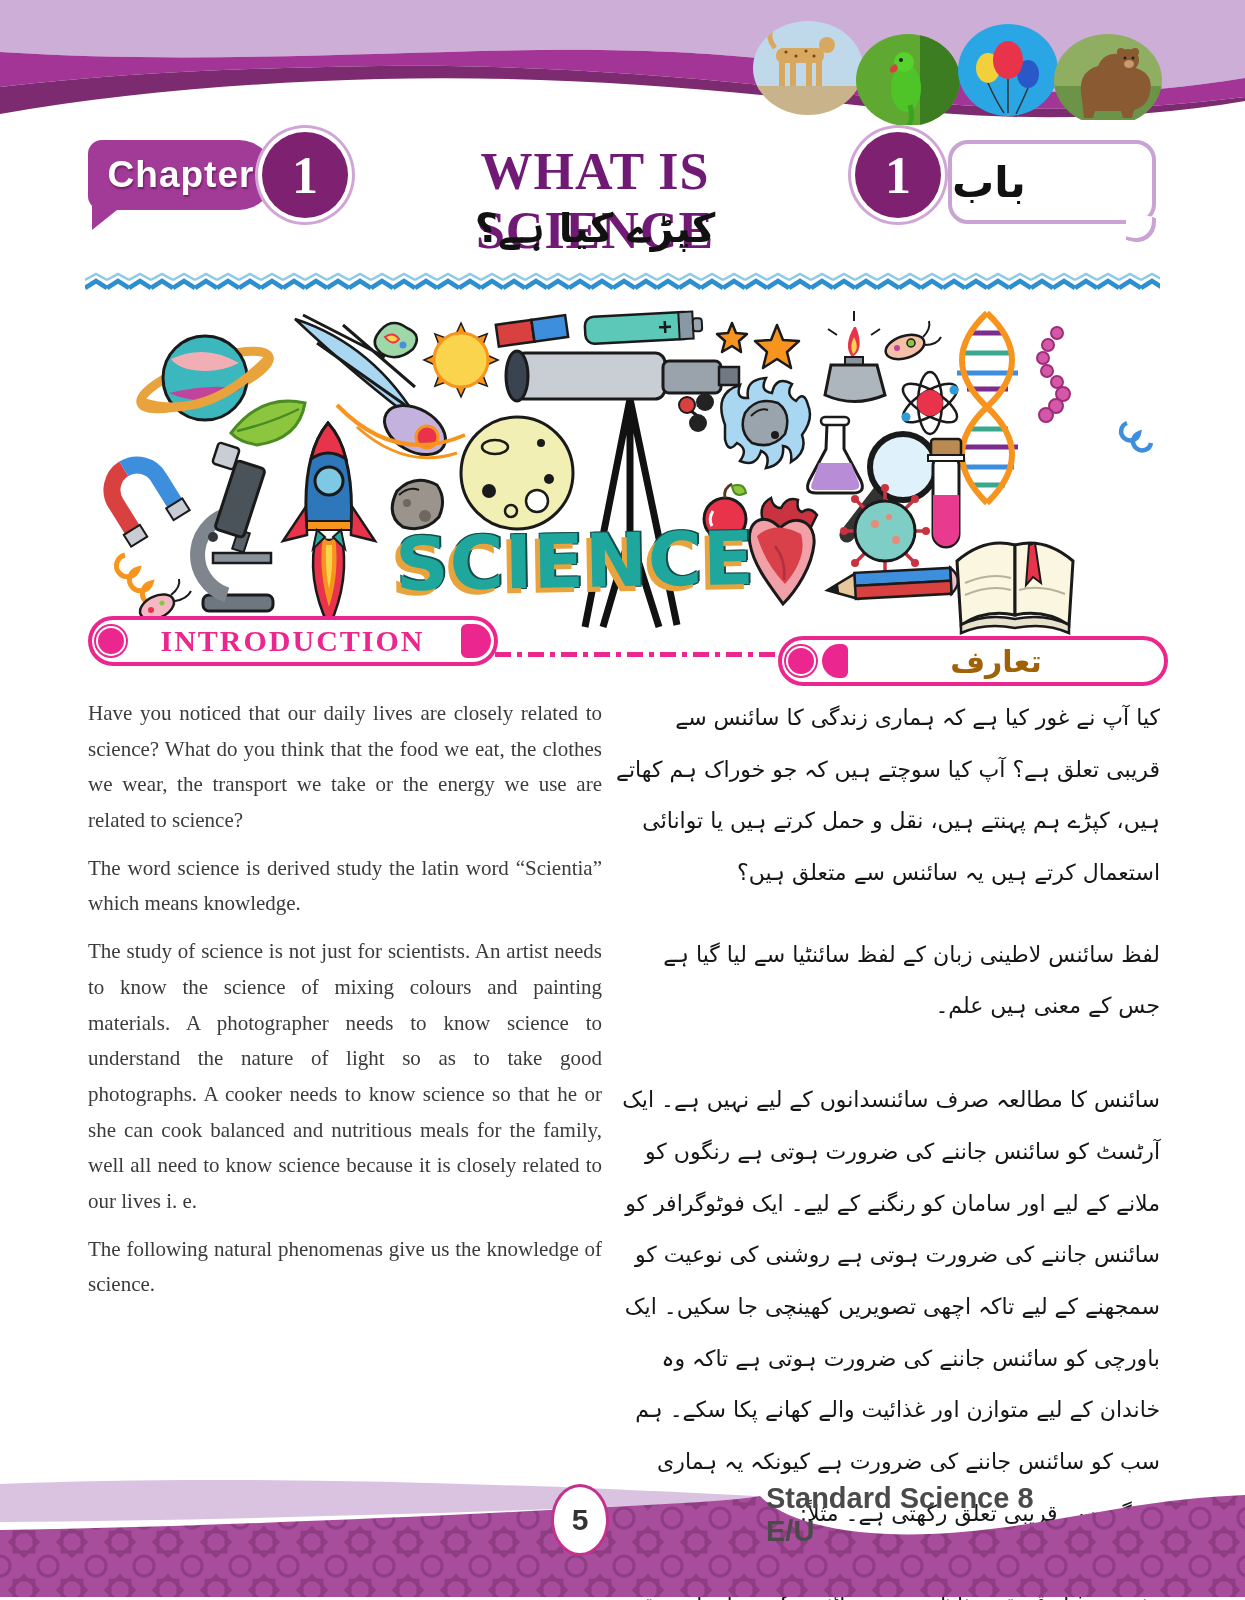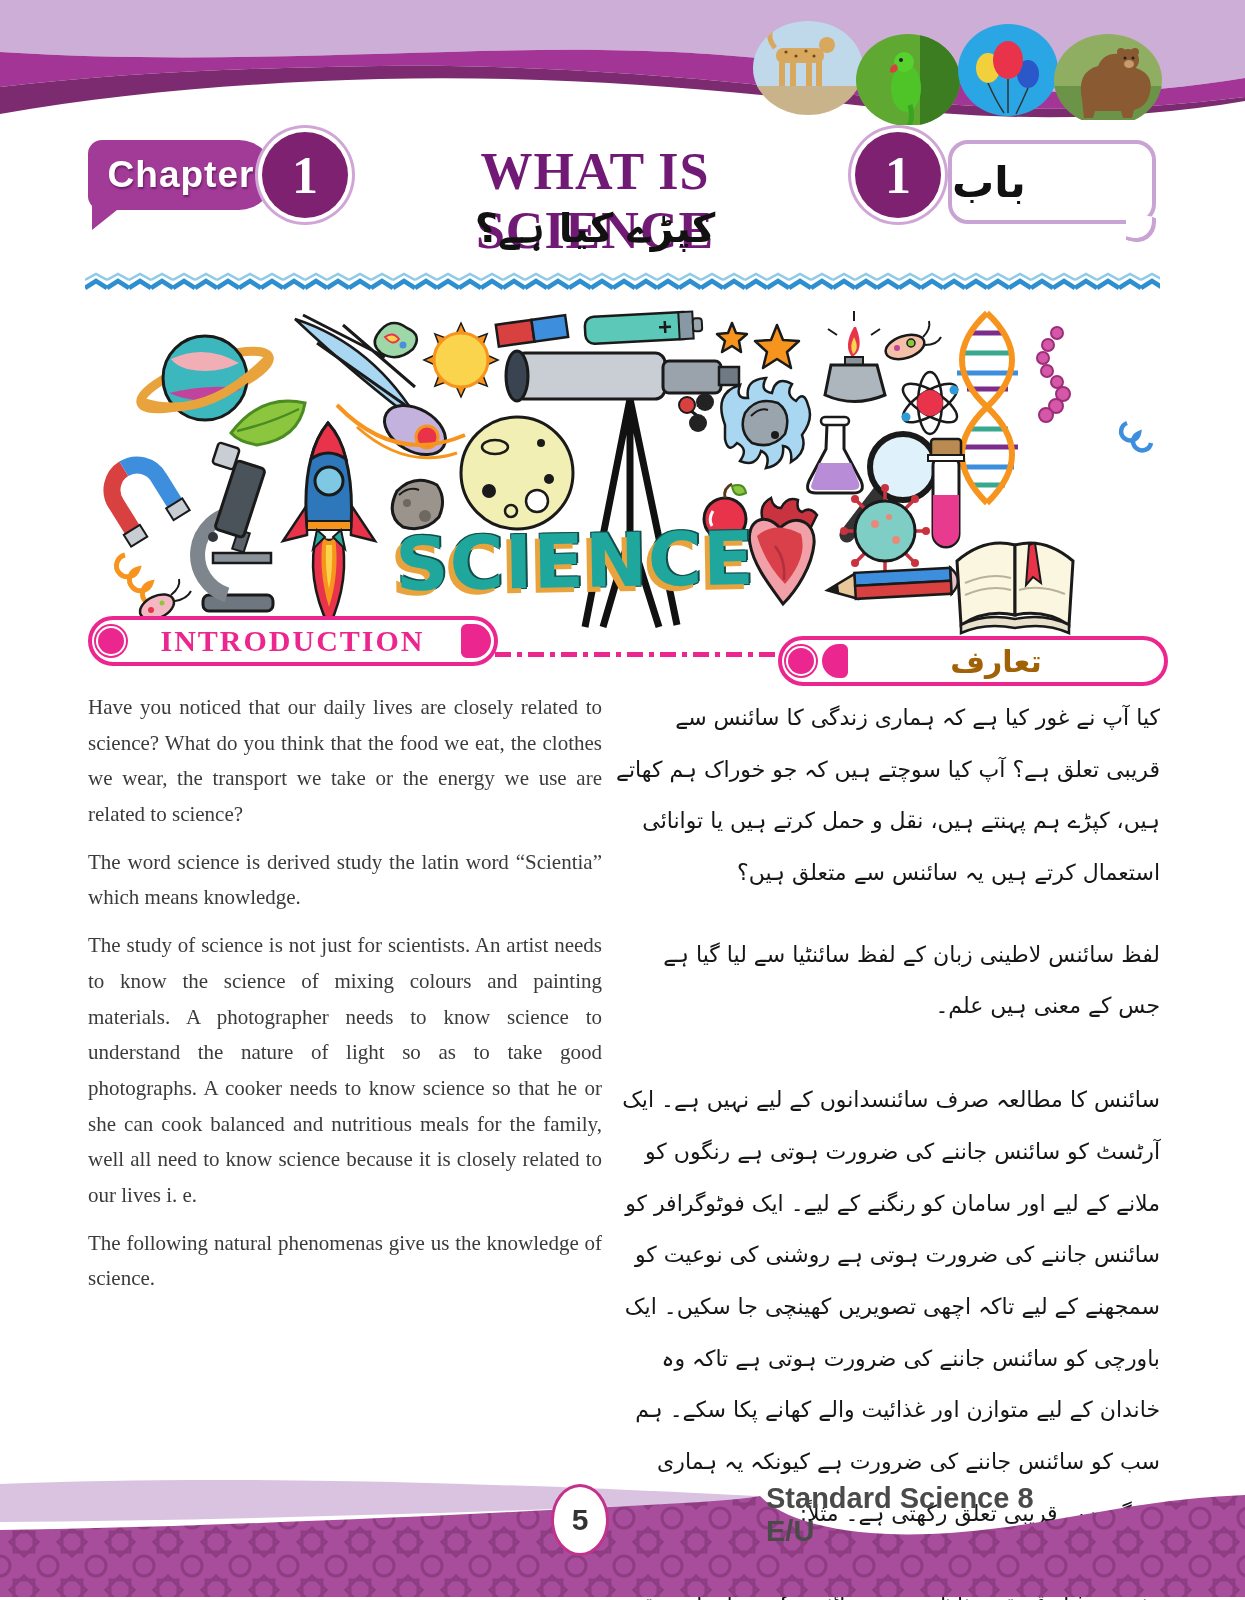--- a/index.html
+++ b/index.html
@@ -41,21 +41,21 @@
   .pill-ur{left:778px;top:636px;width:382px;}
   .pill-ur .swoosh{width:26px;height:34px;background:#ec268f;border-radius:18px 6px 6px 18px;margin-left:8px;}
   .pill-ur .lbl{flex:1;text-align:center;color:#a16207;font-family:"DejaVu Sans",sans-serif;
     font-weight:bold;font-size:30px;direction:rtl;padding-right:20px;}
   .dash-line{left:495px;top:652px;width:292px;height:5px;z-index:1;
     background:repeating-linear-gradient(90deg,#ec268f 0 16px,transparent 16px 22px,#ec268f 22px 27px,transparent 27px 33px);}
 
   
   .col-en{left:88px;top:690px;width:514px;font-family:"Liberation Serif",serif;
     font-size:21px;line-height:1.7;color:#3b3b3b;text-align:justify;}
-  .col-en p{margin:0 0 12px 0;}
+  .col-en p{margin:6px 0 12px 0;}
   .col-ur{left:615px;top:692px;width:545px;font-family:"DejaVu Sans",sans-serif;
     font-size:22px;line-height:2.35;color:#161616;direction:rtl;text-align:right;}
   .col-ur p{margin:0 0 30px 0;}
   .col-ur p.u2{margin-bottom:42px;}
   .col-ur p.u3{margin-bottom:38px;}
 
   
   .science-word{left:385px;top:518px;width:380px;text-align:center;color:#1fa79e;
     font-family:"DejaVu Sans",sans-serif;font-weight:bold;font-size:74px;letter-spacing:1px;
     text-shadow:-5px 5px 0 #e8a33d,-1px -1px 0 #134e4a,1px 1px 0 #134e4a,2px -1px 0 #134e4a;

